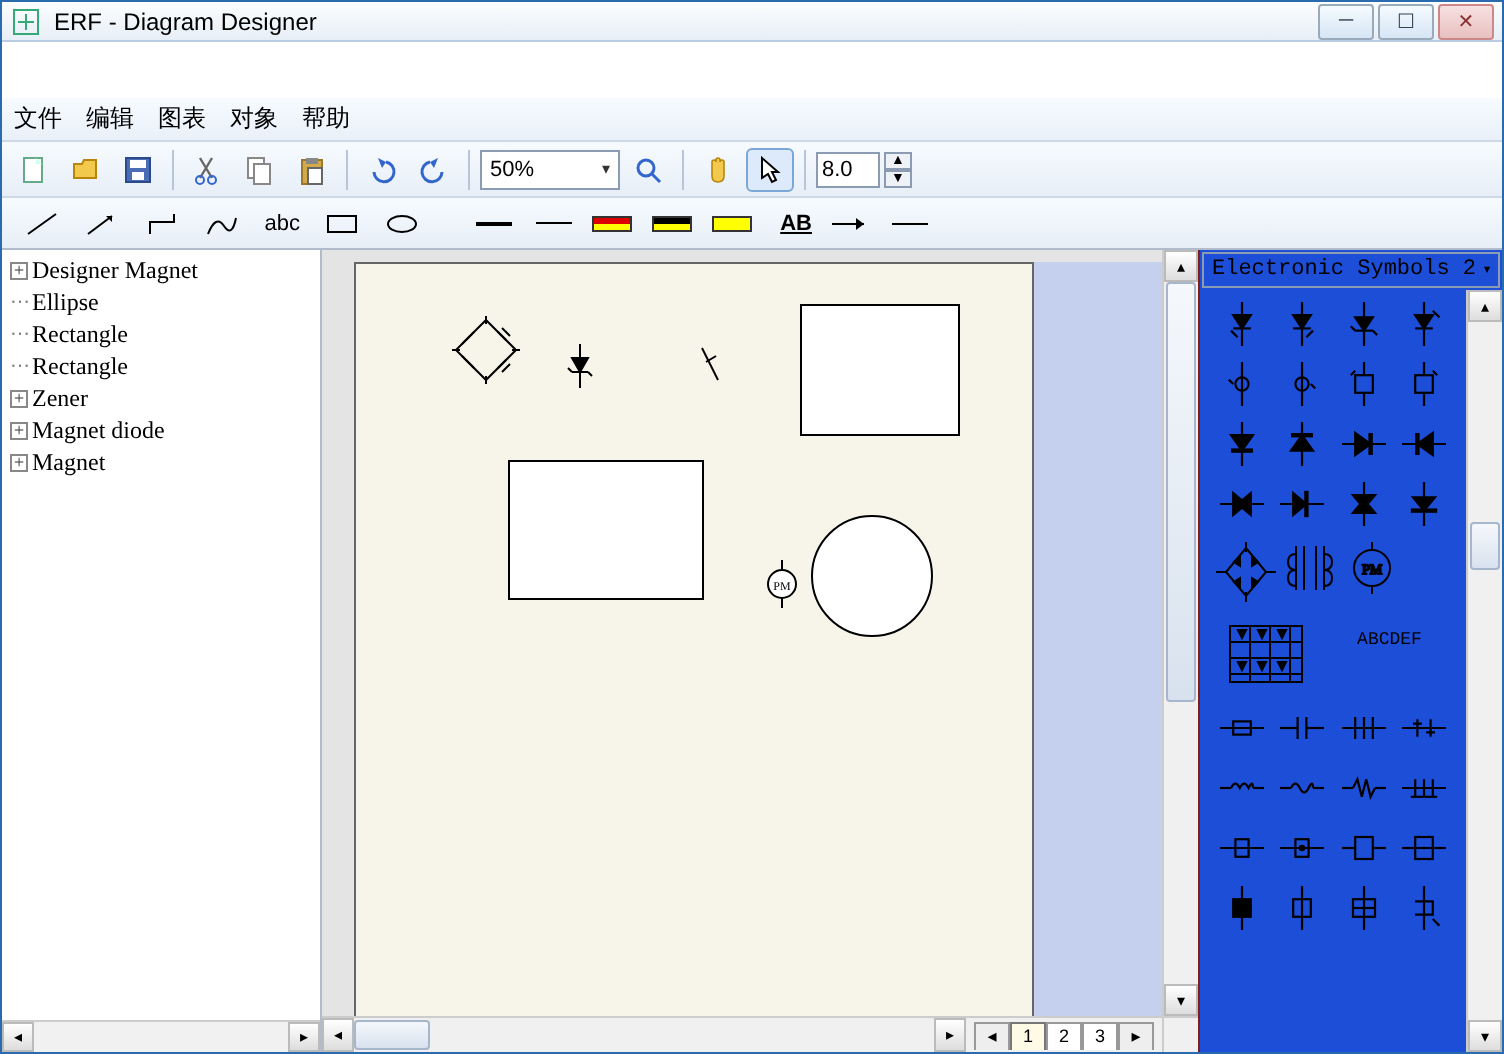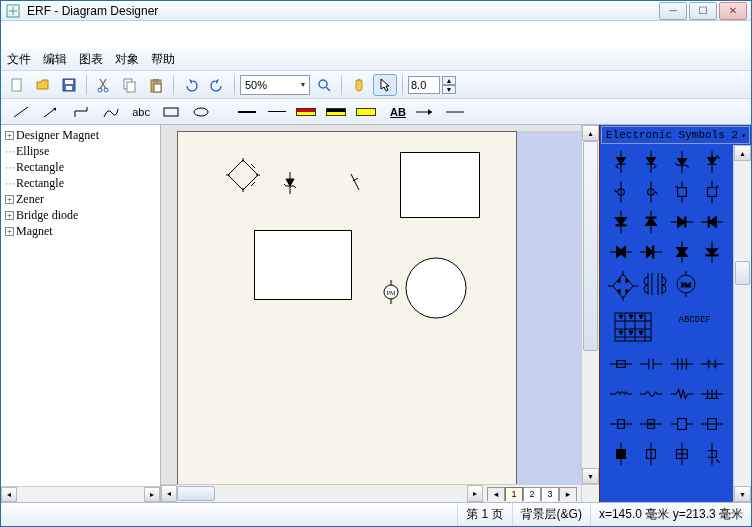--- a/index.html
+++ b/index.html
@@ -274,21 +274,21 @@
         <div class="tree-item">
             <span class="dots">⋯</span>
             <span>Rectangle</span>
           </div>
         <div class="tree-item">
             <span class="exp">+</span>
             <span>Zener</span>
           </div>
         <div class="tree-item">
             <span class="exp">+</span>
-            <span>Bridge diode</span>
+            <span>Magnet diode</span>
           </div>
         <div class="tree-item">
             <span class="exp">+</span>
             <span>Magnet</span>
           </div>
       </div>
       <div class="tree-scroll">
         <div class="arrow">◂</div>
         <div class="track"></div>
         <div class="arrow">▸</div>
@@ -763,19 +763,13 @@
           <div class="arrow">▴</div>
           <div class="track">
               <div class="thumb"></div>
             </div>
           <div class="arrow">▾</div>
         </div>
       </div>
     </div>
   </div>
 
-  <div class="statusbar">
-    <div class="spacer"></div>
-    <div class="cell">第 1 页</div>
-    <div class="cell">背景层(&amp;G)</div>
-    <div class="cell">x=145.0 毫米  y=213.3 毫米</div>
-  </div>
 </div>
 
 </body></html>

